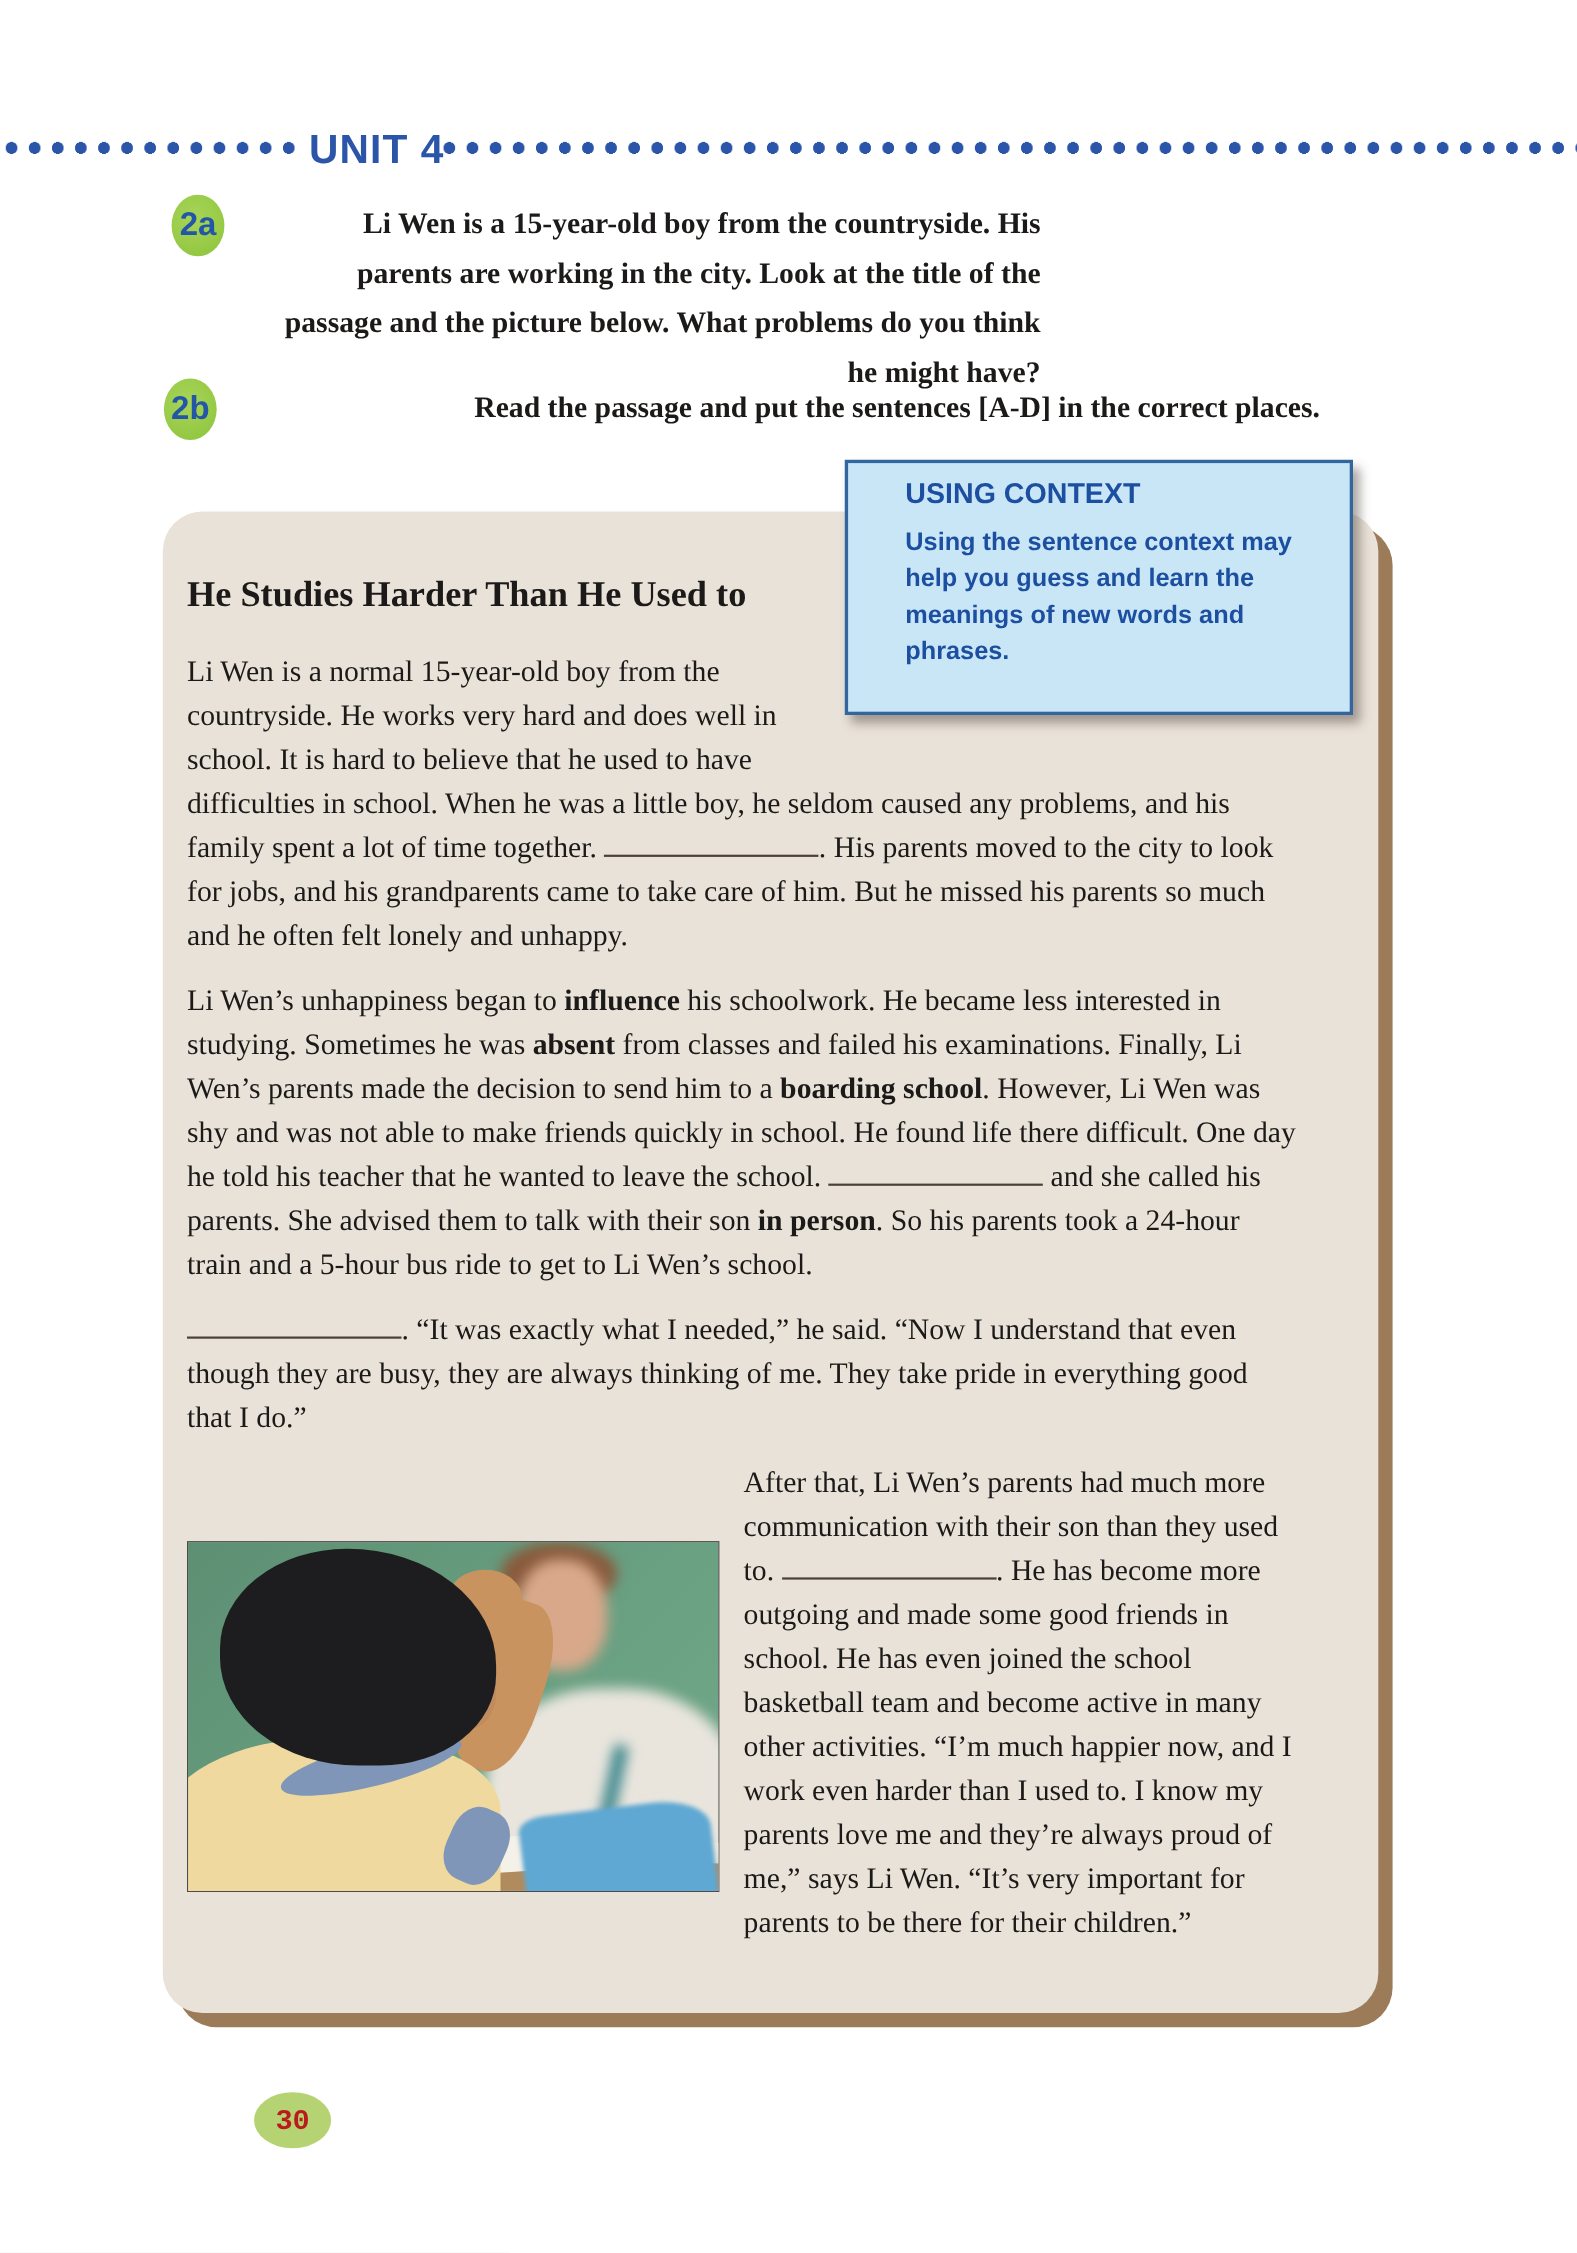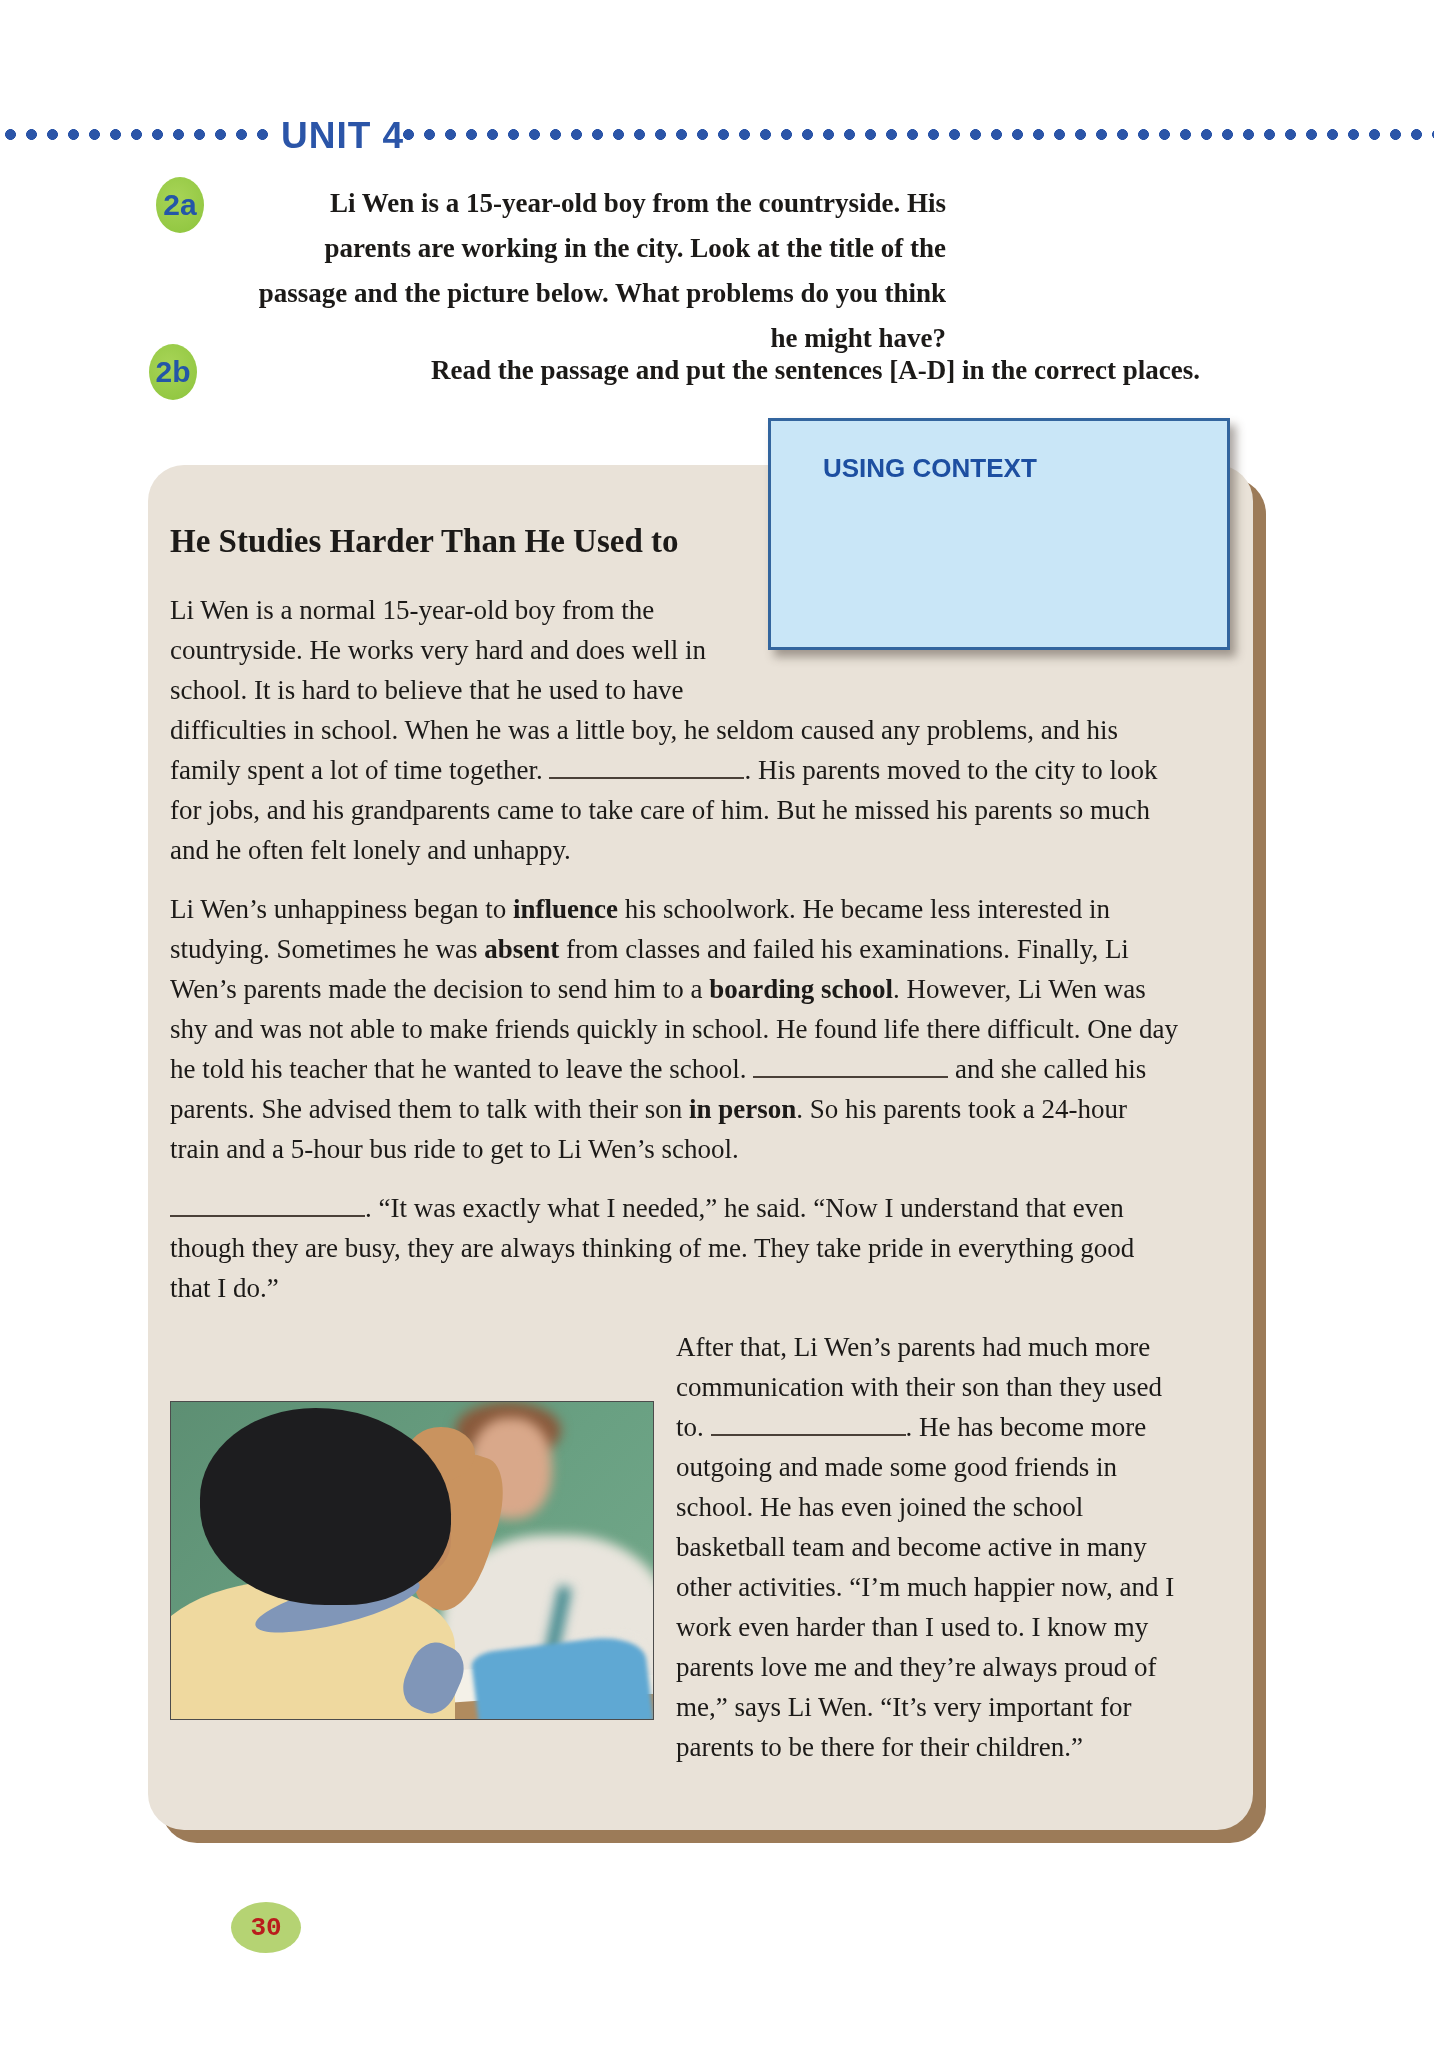--- a/index.html
+++ b/index.html
@@ -23,21 +23,21 @@
     display:flex;align-items:center;justify-content:center;
     font-family:"Liberation Sans","DejaVu Sans",sans-serif;font-weight:bold;font-size:30px;color:#2456a8;}
   .badge-2a{left:156px;top:177px;}
   .badge-2b{left:149px;top:344px;}
   .ex-text{position:absolute;left:240px;width:706px;font-weight:bold;font-size:27px;line-height:45px;text-align:right;}
   .ex-text-2a{top:181px;}
   .ex-text-2b{top:348px;width:960px;}
   
   .tip-box{position:absolute;left:768px;top:418px;width:462px;height:232px;box-sizing:border-box;
     background:#c9e6f7;border:3px solid #33659e;box-shadow:6px 7px 9px rgba(70,60,50,.45);
-    padding:32px 26px 0 52px;z-index:5;
+    padding:12px 26px 0 52px;z-index:5;
     font-family:"Liberation Sans","DejaVu Sans",sans-serif;color:#1d4fa1;}
   .tip-title{font-weight:bold;font-size:26px;margin-bottom:12px;}
   .tip-body{font-weight:bold;font-size:23px;line-height:33px;width:372px;}
   
   .passage-card{position:absolute;left:148px;top:465px;width:1105px;height:1365px;box-sizing:border-box;
     background:#e9e2d8;border-radius:36px;box-shadow:13px 13px 0 0 #9c7b58;
     padding:58px 56px 40px 22px;z-index:1;}
   .passage-title{font-weight:bold;font-size:33px;margin:0 0 30px 0;}
   .passage-card p{margin:0 16px 19px 0;font-size:27px;line-height:40px;}
   .tip-spacer{float:right;width:424px;height:82px;}
@@ -114,15 +114,16 @@
         <span class="boy-sleeve"></span>
         <span class="boy-face"></span>
         <span class="boy-ear"></span>
         <span class="boy-hair"></span>
         <span class="blue-case"></span>
       </span>After that, Li Wen’s parents had much more communication with their son than they used to. <span class="blank"></span>. He has become more outgoing and made some good friends in school. He has even joined the school basketball team and become active in many other activities. “I’m much happier now, and I work even harder than I used to. I know my parents love me and they’re always proud of me,” says Li Wen. “It’s very important for parents to be there for their children.”</p>
 </div>
 
 <div class="tip-box">
   <div class="tip-title">USING CONTEXT</div>
+  <div class="tip-body">Using the sentence context may help you guess and learn the meanings of new words and phrases.</div>
 </div>
 
 <div class="page-badge">30</div>
 
 </body></html>

